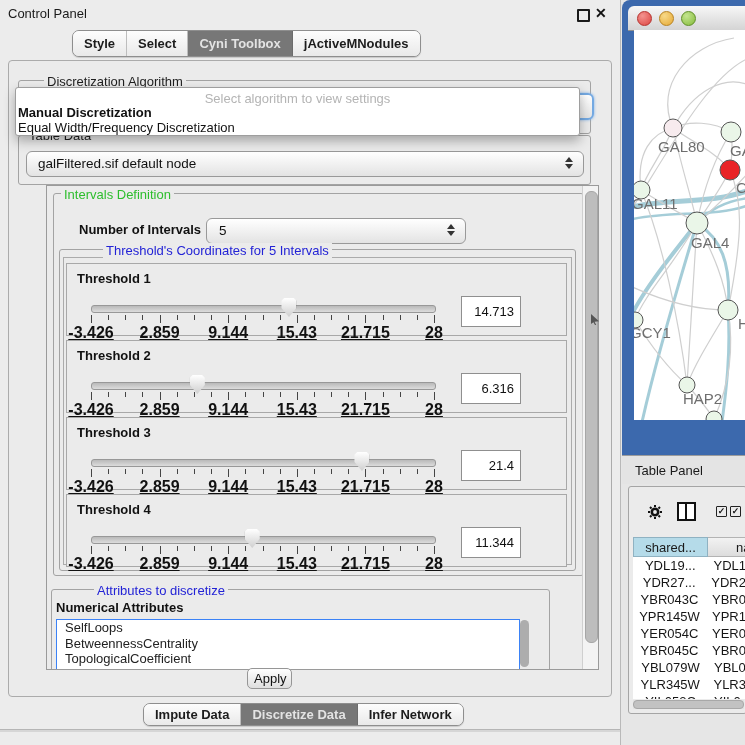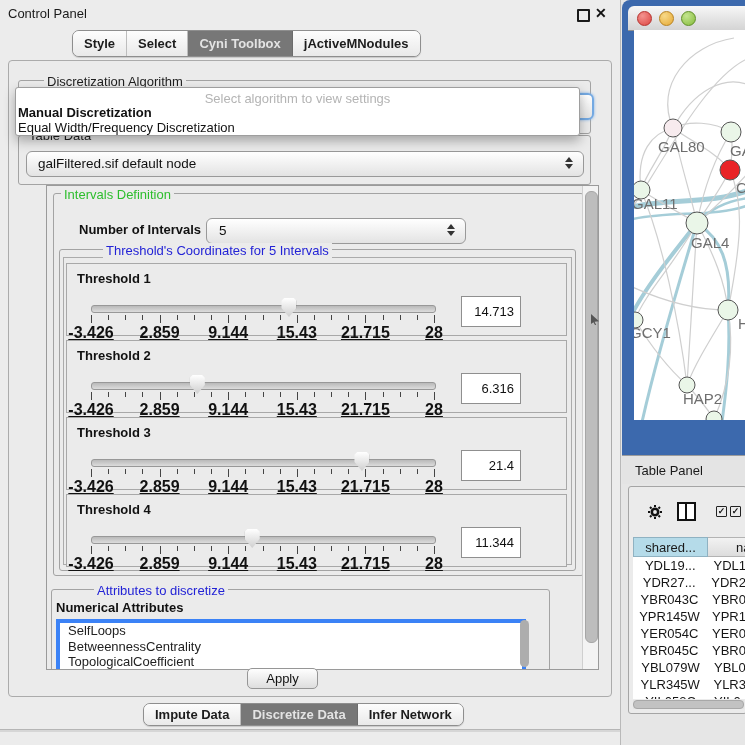--- a/index.html
+++ b/index.html
@@ -74,29 +74,29 @@
   .tick{position:absolute;width:1px;background:#444;top:51px;}
   .tick.maj{height:8px;} .tick.min{height:5px;}
   .tick-lab{position:absolute;top:60px;font-size:16px;font-weight:bold;color:#111;
             transform:translateX(-50%);white-space:nowrap;text-decoration:underline;}
   .val-box{position:absolute;left:394px;top:32px;width:52px;height:29px;background:#fff;
            border:1px solid #8f8f8f;font-size:13px;color:#111;text-align:right;
            line-height:29px;padding-right:6px;}
   .fs-attr{left:4px;top:403px;width:497px;height:90px;}
   .attr-head{position:absolute;left:9px;top:414px;font-size:13px;font-weight:bold;color:#111;}
   .attr-list{position:absolute;left:9px;top:433px;width:462px;height:50px;background:#fff;
-             border:4px solid #3b82f6;overflow:hidden;}
+             border:1px solid #3b82f6;overflow:hidden;}
   .attr-item{font-size:13px;color:#222;padding-left:8px;line-height:15.5px;}
   .attr-thumb{position:absolute;left:473px;top:434px;width:9px;height:47px;border-radius:5px;
               background:#adadad;}
   .vscroll{position:absolute;left:535px;top:0;width:16px;height:483px;background:#f3f3f3;
            border-left:1px solid #cfcfcf;}
   .vthumb{position:absolute;left:2px;top:5px;width:11px;height:450px;border-radius:6px;
           background:#bdbdbd;border:1px solid #a6a6a6;}
-  .apply{position:absolute;left:247px;top:668px;width:71px;height:21px;border-radius:5px;
+  .apply{position:absolute;left:247px;top:668px;width:45px;height:21px;border-radius:5px;
          border:1px solid #969696;background:linear-gradient(#fefefe,#dedede);
          font-family:"Liberation Sans",sans-serif;font-size:13px;color:#111;}
   .bottom-line{position:absolute;left:0;top:729px;width:620px;height:2px;background:#d6d6d6;
                border-top:1px solid #b5b5b5;}
   .cursor{position:absolute;left:591px;top:314px;width:8px;height:11px;background:#555;
           clip-path:polygon(0 0,100% 65%,45% 70%,65% 100%,50% 100%,30% 75%,0 90%);}
   
   .net-win{position:absolute;left:622px;top:0;width:123px;height:455px;background:#3c69ad;
            border-radius:8px 0 0 0;}
   .net-titlebar{position:absolute;left:6px;top:6px;width:117px;height:24px;

